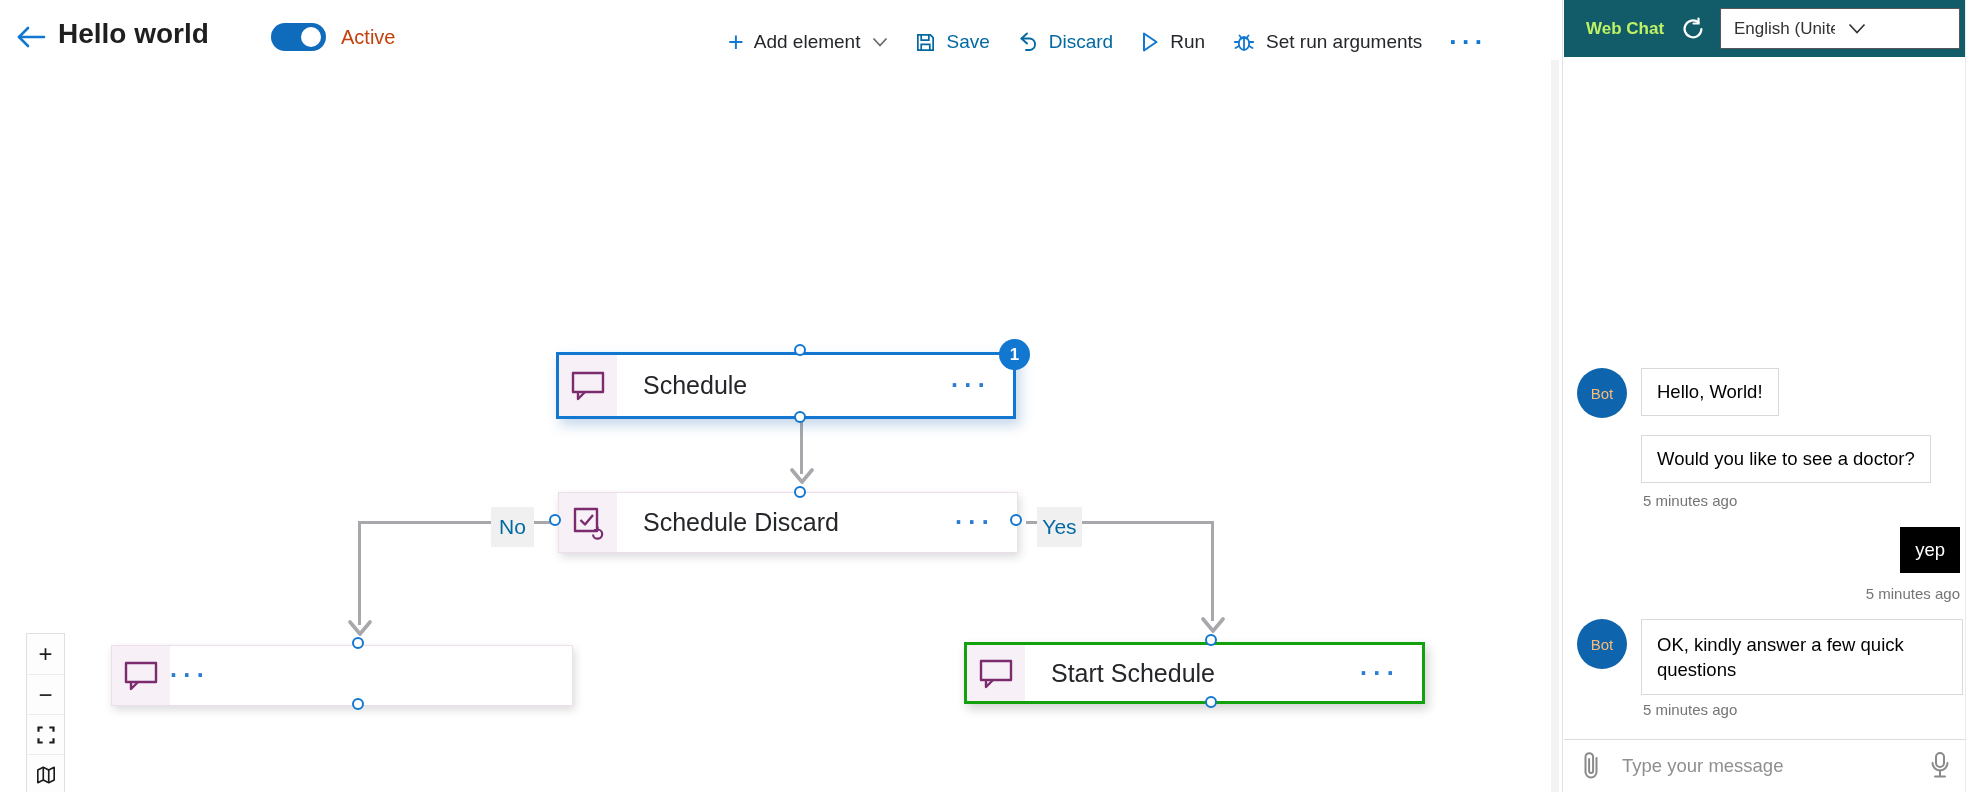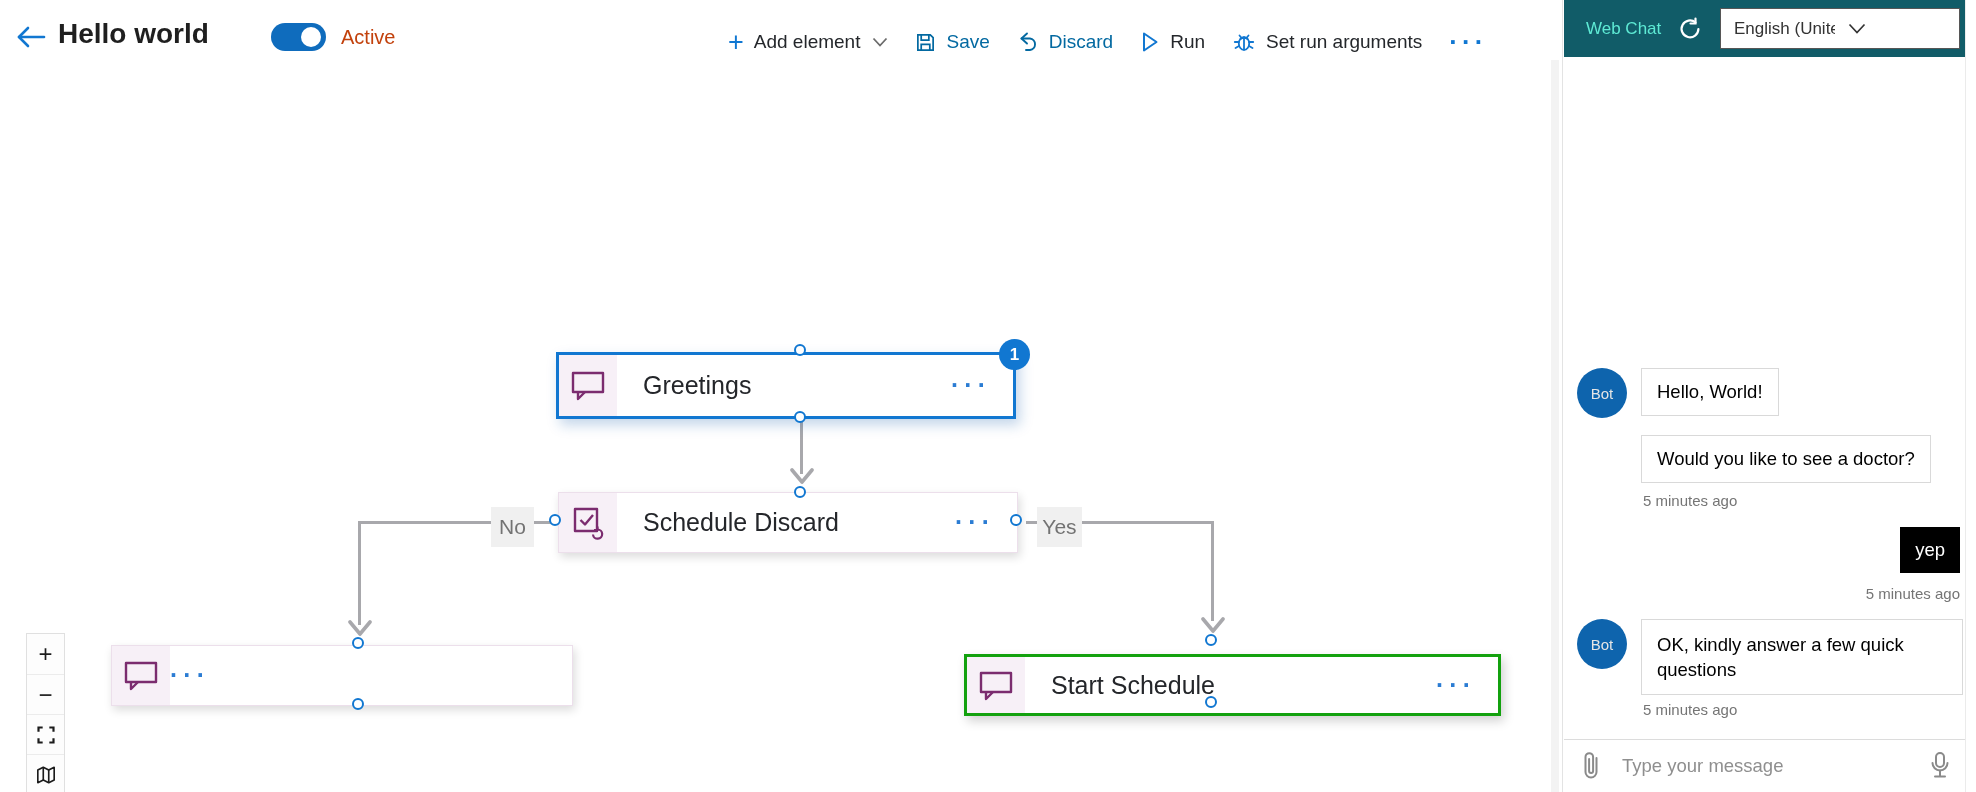--- a/index.html
+++ b/index.html
@@ -32,61 +32,61 @@
           border:1px solid #ecdfeb; box-shadow:2px 4px 9px rgba(0,0,0,.14); cursor:pointer; z-index:2; }
   .node-icon { width:58px; align-self:stretch; background:#f7f0f7; display:flex; align-items:center; justify-content:center; }
   .node-label { font-size:25px; color:#24262a; padding-left:26px; flex:1; }
   .node-dots { color:#2b7cd3; font-size:25px; font-weight:bold; letter-spacing:5px; padding-right:22px; cursor:pointer; }
   .node.selected { border:3px solid #1177d1; box-shadow:4px 6px 12px rgba(20,90,170,.25); }
   .node.active   { border:3px solid #13a10e; box-shadow:3px 5px 10px rgba(0,0,0,.18); }
 
   #node-greetings      { left:556px; top:352px; width:460px; height:67px; }
   #node-schedule       { left:558px; top:492px; width:460px; height:61px; }
   #node-goodbye        { left:111px; top:645px; width:462px; height:61px; }
-  #node-startschedule  { left:964px; top:642px; width:537px; height:62px;margin-top:12px; }
+  #node-startschedule  { left:964px; top:642px; width:461px; height:62px; }
 
   .badge { position:absolute; right:-17px; top:-16px; width:31px; height:31px; border-radius:50%;
            background:#1177d1; color:#fff; font-size:17px; font-weight:bold;
            display:flex; align-items:center; justify-content:center; z-index:4; }
 
   .port { position:absolute; width:12px; height:12px; border-radius:50%; background:#fff;
           border:2px solid #1177d1; z-index:3; cursor:crosshair; }
 
   .edge { position:absolute; background:#a8a8ac; z-index:1; }
   .edge-arrow { position:absolute; z-index:3; color:#a8a8ac; display:flex; }
 
-  .edge-label { position:absolute; background:#f0f0f0; color:#737373; font-size:21px;
+  .edge-label { position:absolute; background:#f0f0f0; color:#0369a1; font-size:21px;
                 display:flex; align-items:center; justify-content:center; z-index:2; }
 
   
   .zoom-controls { position:absolute; left:26px; top:633px; width:39px; border:1px solid #e0e0e0;
                    background:#fdfdfd; display:flex; flex-direction:column; z-index:5; }
   .zoom-btn { height:40px; display:flex; align-items:center; justify-content:center; cursor:pointer;
               color:#1c1c1c; font-size:24px; border-top:1px solid #ececec; }
   .zoom-btn:first-child { border-top:none; }
 
   
   .chat-panel { position:absolute; left:1562px; top:0; width:414px; height:792px; background:#fff;
                 border-left:1px solid #e3e3e3; }
   .canvas-scroll-strip { position:absolute; left:1551px; top:60px; width:8px; height:732px; background:#f3f3f3; }
 
   .chat-header { position:absolute; left:1px; top:0; width:402px; height:57px; background:#115c68;
                  display:flex; align-items:center; }
-  .chat-title { color:#5eead4; font-size:17px; font-weight:normal; margin-left:22px; }
+  .chat-title { color:#bef264; font-size:17px; font-weight:bold; margin-left:22px; }
   .chat-refresh { margin-left:16px; display:flex; color:#fff; cursor:pointer; }
   .lang-select { position:absolute; left:156px; top:8px; width:240px; height:41px; background:#fff;
                  border:1px solid #565656; display:flex; align-items:center; cursor:pointer; }
   .lang-select span { font-size:17px; color:#333; margin-left:13px; flex:1; white-space:nowrap; overflow:hidden; }
   .lang-chevron { color:#8a8a8a; margin-right:10px; display:flex; }
 
   .chat-scrollbar { position:absolute; right:0; top:0; width:11px; height:792px; background:#fff;
                     border-left:1px solid #ebebeb; }
 
   .avatar { position:absolute; width:50px; height:50px; border-radius:50%; background:#0e64ad;
-            color:#e5e5e5; font-size:15px; display:flex; align-items:center; justify-content:center; }
+            color:#fdba74; font-size:15px; display:flex; align-items:center; justify-content:center; }
   .bubble { position:absolute; background:#fff; border:1px solid #d9d9d9; color:#000;
             font-size:18.5px; padding:12px 15px; white-space:nowrap; }
   .bubble.wrap { white-space:normal; width:322px; line-height:25px; }
   .bubble.user { background:#000; color:#fff; border:none; }
   .msg-time { position:absolute; color:#757575; font-size:15px; }
   .msg-time.right { text-align:right; }
 
   .chat-input { position:absolute; left:1px; bottom:0; width:402px; height:53px; border-top:1px solid #dcdcdc;
                 display:flex; align-items:center; background:#fff; }
   .clip-btn { margin-left:16px; color:#8a8a8a; display:flex; cursor:pointer; }
@@ -205,21 +205,21 @@
 
     <div class="node selected" id="node-greetings">
       <div class="node-icon">
         <span>
           <svg width="38" height="33" viewBox="0 0 38 33" fill="none" stroke="#7b2c6f" stroke-width="2.4" stroke-linejoin="round">
             <rect x="4" y="4" width="30" height="19"></rect>
               <path d="M9 23 V30 L16 23"></path>
           </svg>
         </span>
       </div>
-      <div class="node-label">Greetings</div>
+      <div class="node-label">Schedule</div>
       <div class="node-dots">···</div>
       <div class="badge">1</div>
     </div>
 
     <div class="node" id="node-schedule">
       <div class="node-icon">
         <span>
           <svg width="36" height="36" viewBox="0 0 36 36" fill="none" stroke="#7b2c6f" stroke-width="2.4" stroke-linejoin="round">
             <rect x="5" y="4" width="22" height="22"></rect>
             <path d="M10.5 15 L15 19.5 L23 10"></path>

